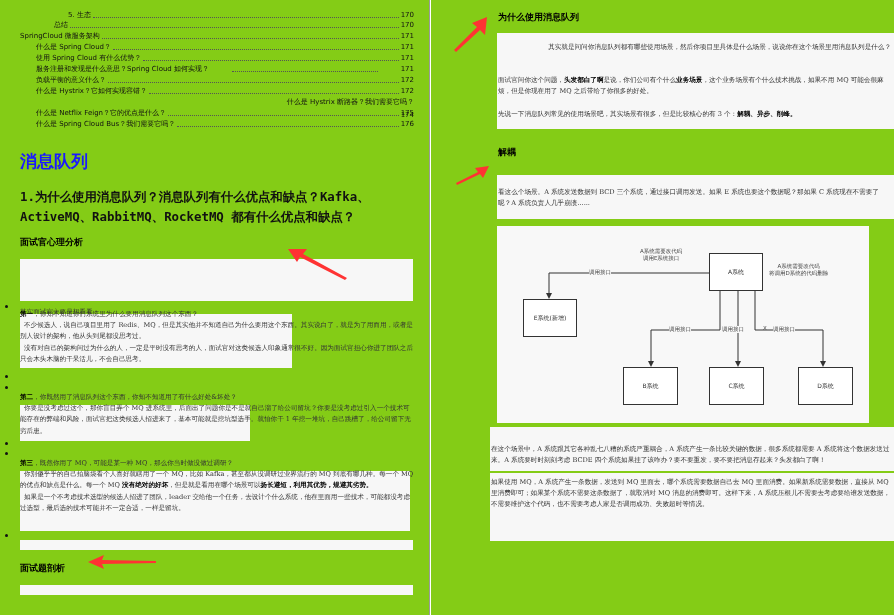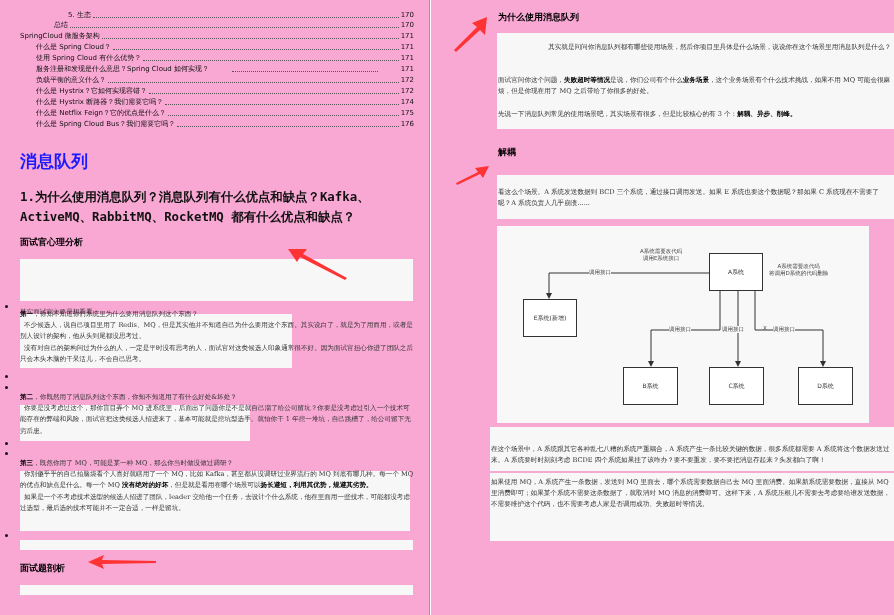--- a/index.html
+++ b/index.html
@@ -1,19 +1,19 @@
 <!DOCTYPE html>
 <html><head>
 <meta charset="utf-8">
 <style>
   * { margin: 0; padding: 0; box-sizing: border-box; }
   html, body { width: 894px; height: 615px; overflow: hidden; background: #ffffff; }
   body { position: relative; font-family: "DejaVu Serif", serif; color: #222; }
 
-  .page { position: absolute; top: 0; height: 615px; background: #f9a8d4; }
+  .page { position: absolute; top: 0; height: 615px; background: #84cc16; }
   #page-left { left: 0; width: 429px; }
   #page-right { left: 431px; width: 463px; padding-left: 13px; }
   .divider { position: absolute; left: 429px; top: 0; width: 1px; height: 615px; background: #9a9a9a; }
 
   
   .toc-row { position: absolute; font-family: "DejaVu Sans", sans-serif; font-size: 7px; line-height: 10px; height: 10px; display: flex; align-items: flex-end; color: #111; }
   .toc-row .t { white-space: nowrap; }
   .toc-row .dots { flex: 1; border-bottom: 1px dotted #555; margin: 0 2px 2px 2px; height: 1px; }
   .toc-row .pg { white-space: nowrap; }
 
@@ -73,21 +73,21 @@
     <div class="toc-row" style="left:36px;top:75px;width:378px;">
         <span class="t">负载平衡的意义什么？</span>
         <span class="dots"></span>
         <span class="pg">172</span>
       </div>
     <div class="toc-row" style="left:36px;top:86px;width:378px;">
         <span class="t">什么是 Hystrix？它如何实现容错？</span>
         <span class="dots"></span>
         <span class="pg">172</span>
       </div>
-    <div class="toc-row" style="left:36px;top:97px;width:378px;">
+    <div class="toc-row" style="left:36px;top:97px;width:378px;flex-direction:column;">
         <span class="t">什么是 Hystrix 断路器？我们需要它吗？</span>
         <span class="dots"></span>
         <span class="pg">174</span>
       </div>
     <div class="toc-row" style="left:36px;top:108px;width:378px;text-align:right;">
         <span class="t">什么是 Netflix Feign？它的优点是什么？</span>
         <span class="dots"></span>
         <span class="pg">175</span>
       </div>
     <div class="toc-row" style="left:36px;top:119px;width:378px;">
@@ -144,21 +144,21 @@
 </div>
 
 <div class="divider"></div>
 
 <div class="page" id="page-right">
   <div class="sub-h" style="left:67px;top:11px;">为什么使用消息队列</div>
 
   <div class="shade" style="left:66px;top:33px;width:397px;height:96px;"></div>
   <div class="para" style="left:67px;top:42px;width:393px;text-align:right;">其实就是问问你消息队列都有哪些使用场景，然后你项目里具体是什么场景，说说你在这个场景里用消息队列是什么？</div>
   <div class="para" style="left:67px;top:75px;width:393px;">
-    <span>面试官问你这个问题，</span><b>失败超时等情况</b><span>是说，你们公司有个什么</span><b>业务场景</b><span>，这个业务场景有个什么技术挑战，如果不用 MQ 可能会很麻烦，但是你现在用了 MQ 之后带给了你很多的好处。</span>
+    <span>面试官问你这个问题，</span><b>头发都白了啊</b><span>是说，你们公司有个什么</span><b>业务场景</b><span>，这个业务场景有个什么技术挑战，如果不用 MQ 可能会很麻烦，但是你现在用了 MQ 之后带给了你很多的好处。</span>
   </div>
   <div class="para" style="left:67px;top:109px;width:393px;">
     <span>先说一下消息队列常见的使用场景吧，其实场景有很多，但是比较核心的有 3 个：</span><b>解耦、异步、削峰。</b>
   </div>
 
   <div class="sub-h" style="left:67px;top:146px;">解耦</div>
 
   <div class="shade" style="left:66px;top:175px;width:397px;height:44px;"></div>
   <div class="para" style="left:67px;top:187px;width:393px;">看这么个场景。A 系统发送数据到 BCD 三个系统，通过接口调用发送。如果 E 系统也要这个数据呢？那如果 C 系统现在不需要了呢？A 系统负责人几乎崩溃......</div>
 

